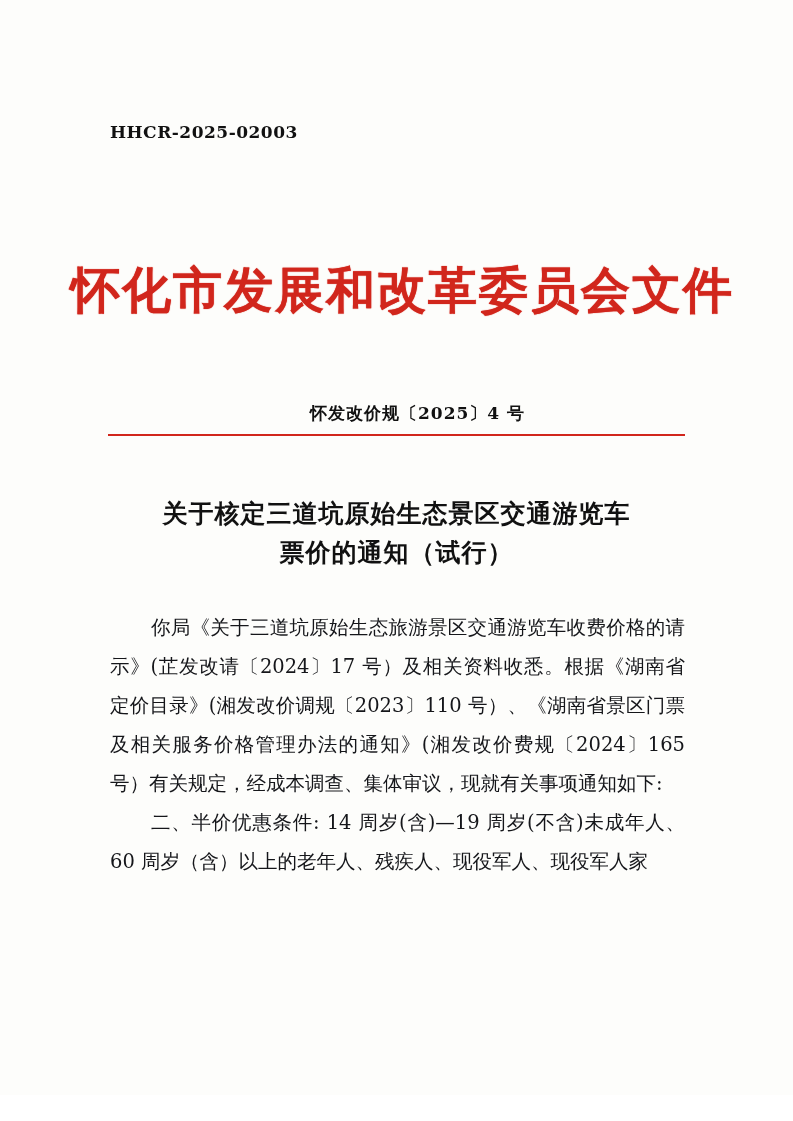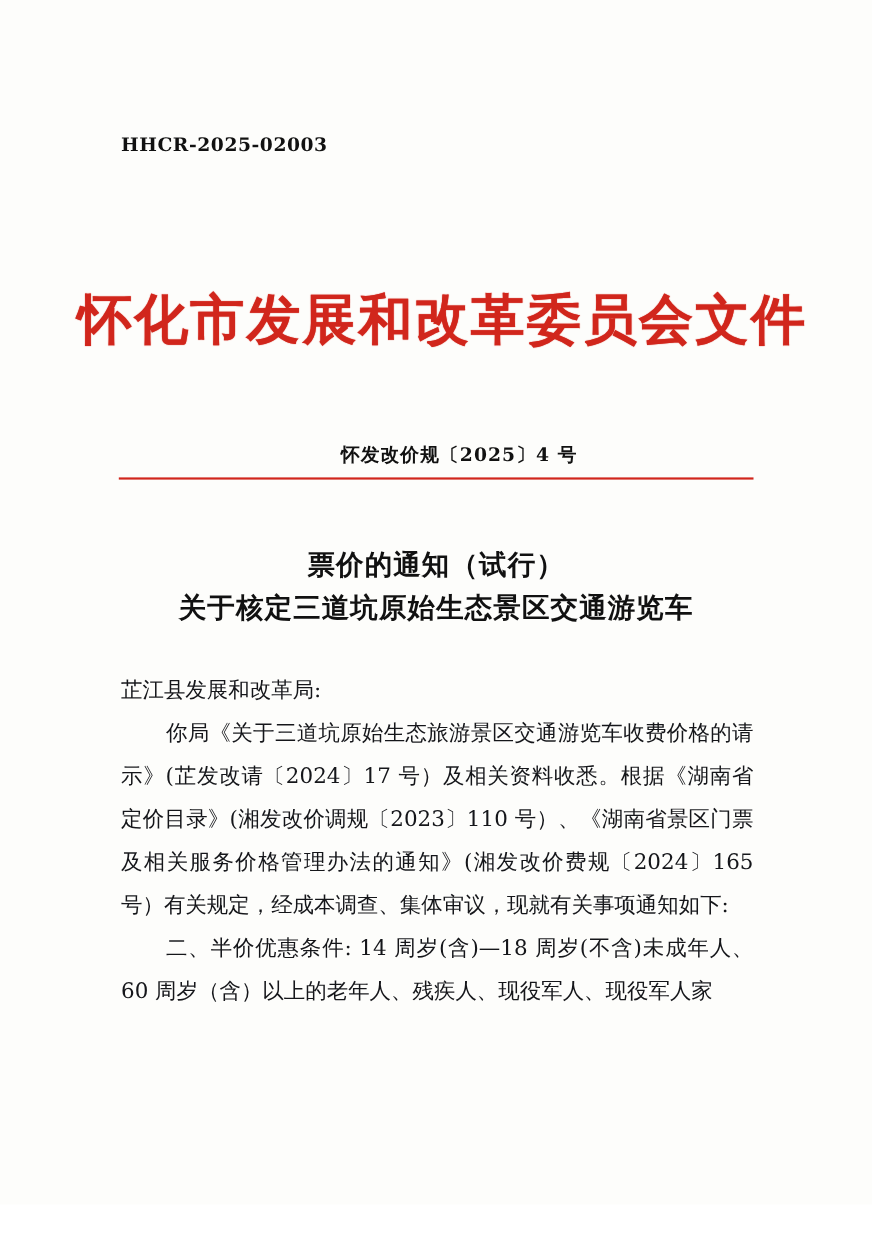--- a/index.html
+++ b/index.html
@@ -106,23 +106,22 @@
 
   <div class="doc-code">HHCR-2025-02003</div>
 
   <div class="masthead">怀化市发展和改革委员会文件</div>
 
   <div class="doc-number">怀发改价规〔2025〕4 号</div>
 
   <div class="red-rule"></div>
 
   <div class="title">
+    <div>关于核定三道坑原始生态景区交通游览车</div>
     <div>票价的通知（试行）</div>
-    <div>关于核定三道坑原始生态景区交通游览车</div>
   </div>
 
   <div class="body-block">
-    <p>芷江县发展和改革局:</p>
     <p class="indent">你局《关于三道坑原始生态旅游景区交通游览车收费价格的请示》(芷发改请〔2024〕17 号）及相关资料收悉。根据《湖南省定价目录》(湘发改价调规〔2023〕110 号）、《湖南省景区门票及相关服务价格管理办法的通知》(湘发改价费规〔2024〕165 号）有关规定，经成本调查、集体审议，现就有关事项通知如下:</p>
-    <p class="indent">二、半价优惠条件: 14 周岁(含)—18 周岁(不含)未成年人、60 周岁（含）以上的老年人、残疾人、现役军人、现役军人家</p>
+    <p class="indent">二、半价优惠条件: 14 周岁(含)—19 周岁(不含)未成年人、60 周岁（含）以上的老年人、残疾人、现役军人、现役军人家</p>
   </div>
 
 </div>
 
 </body></html>

